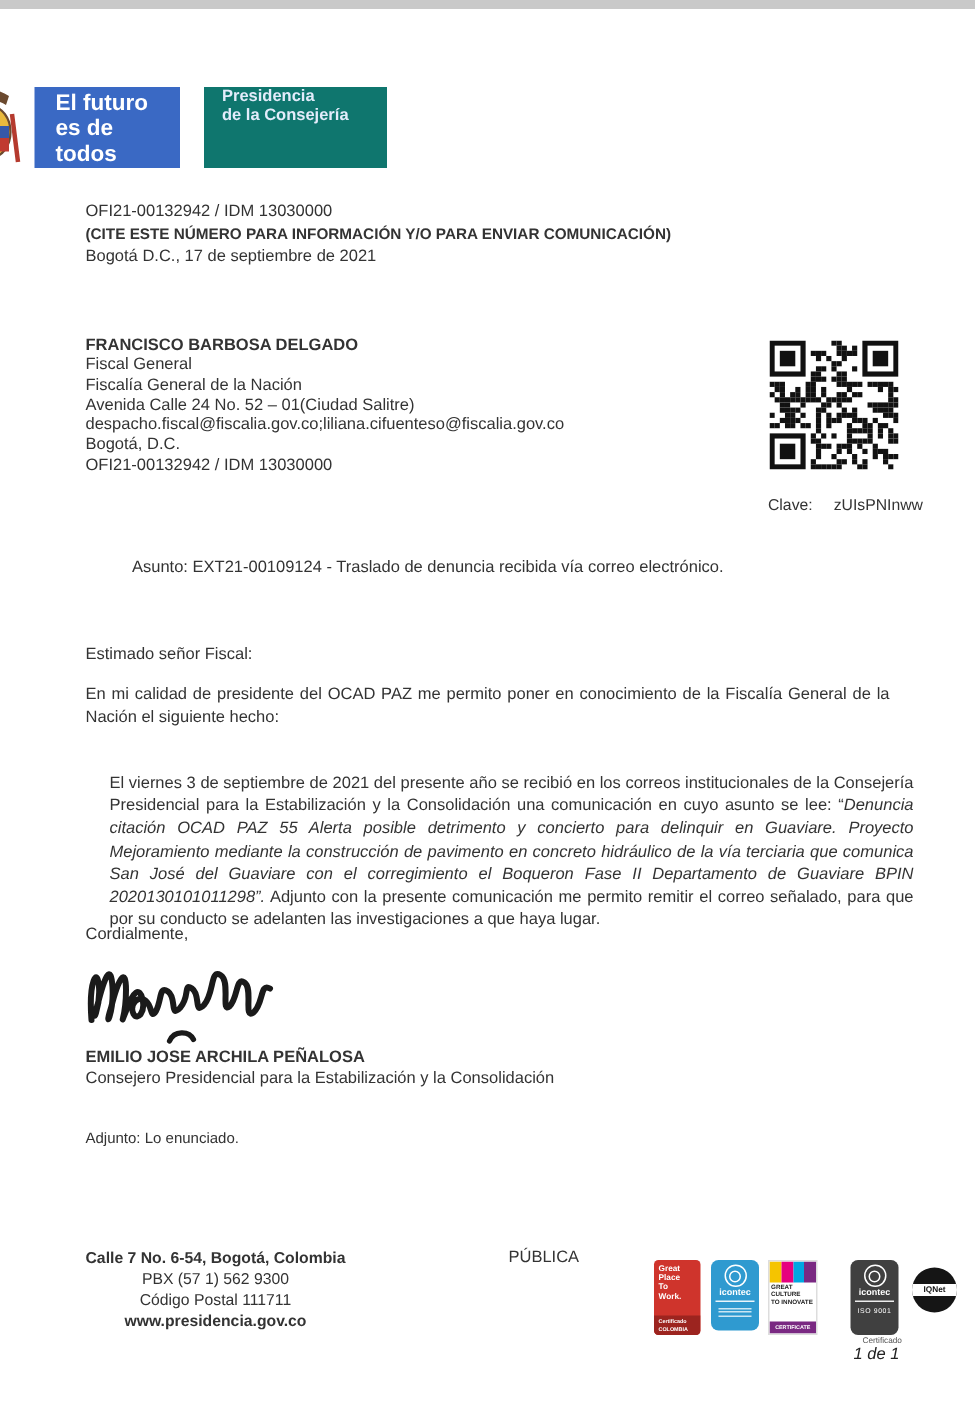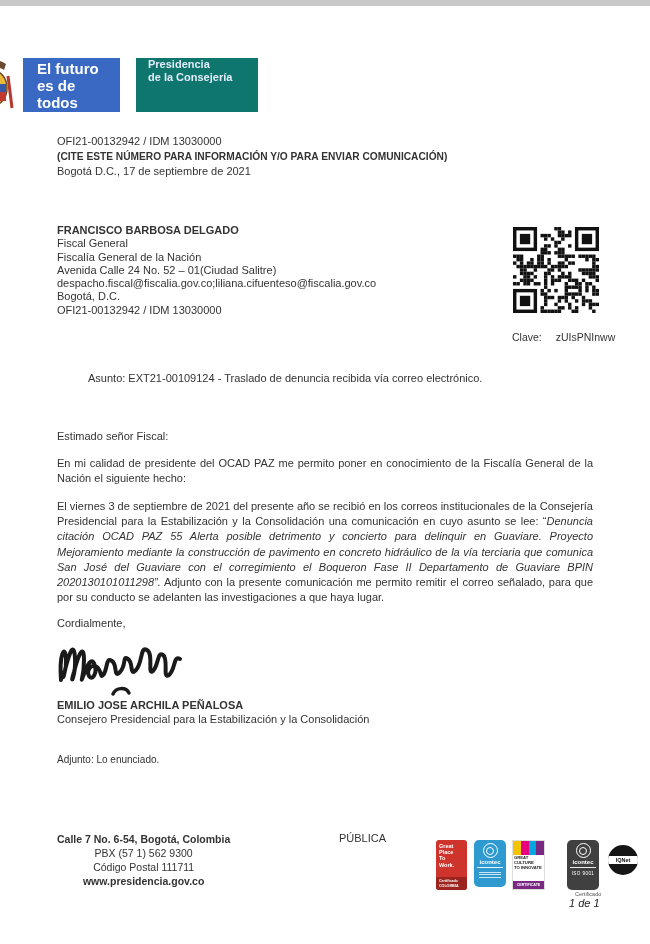--- a/index.html
+++ b/index.html
@@ -25,21 +25,21 @@
   .recipient{left:57px;top:224px;font-size:11px;line-height:13.3px;}
   .recipient .bold{font-weight:bold;}
 
   .qr{left:513px;top:227px;width:86px;height:86px;}
   .clave{left:512px;top:331px;font-size:10.5px;display:flex;gap:14px;}
 
   .subject{left:88px;top:372px;font-size:11px;}
 
   .greeting{left:57px;top:430px;font-size:11px;}
   .para1{left:57px;top:456px;width:536px;font-size:11px;line-height:15px;text-align:justify;margin:0;}
-  .para2{left:57px;top:499px;width:536px;font-size:11px;line-height:15.2px;text-align:justify;margin:0;}
+  .para2{left:57px;top:499px;width:536px;font-size:11px;line-height:15.2px;text-align:justify;margin:16px;}
   .para2 .it{font-style:italic;}
   .closing{left:57px;top:617px;font-size:11px;text-align:right;}
 
   .sig-svg{left:55px;top:634px;}
   .sig-name{left:57px;top:699px;font-size:11px;font-weight:bold;}
   .sig-title{left:57px;top:713px;font-size:11px;}
   .attach{left:57px;top:754px;font-size:10px;}
 
   
   .f-address{left:57px;top:832px;font-size:10.5px;line-height:14px;text-align:center;}

